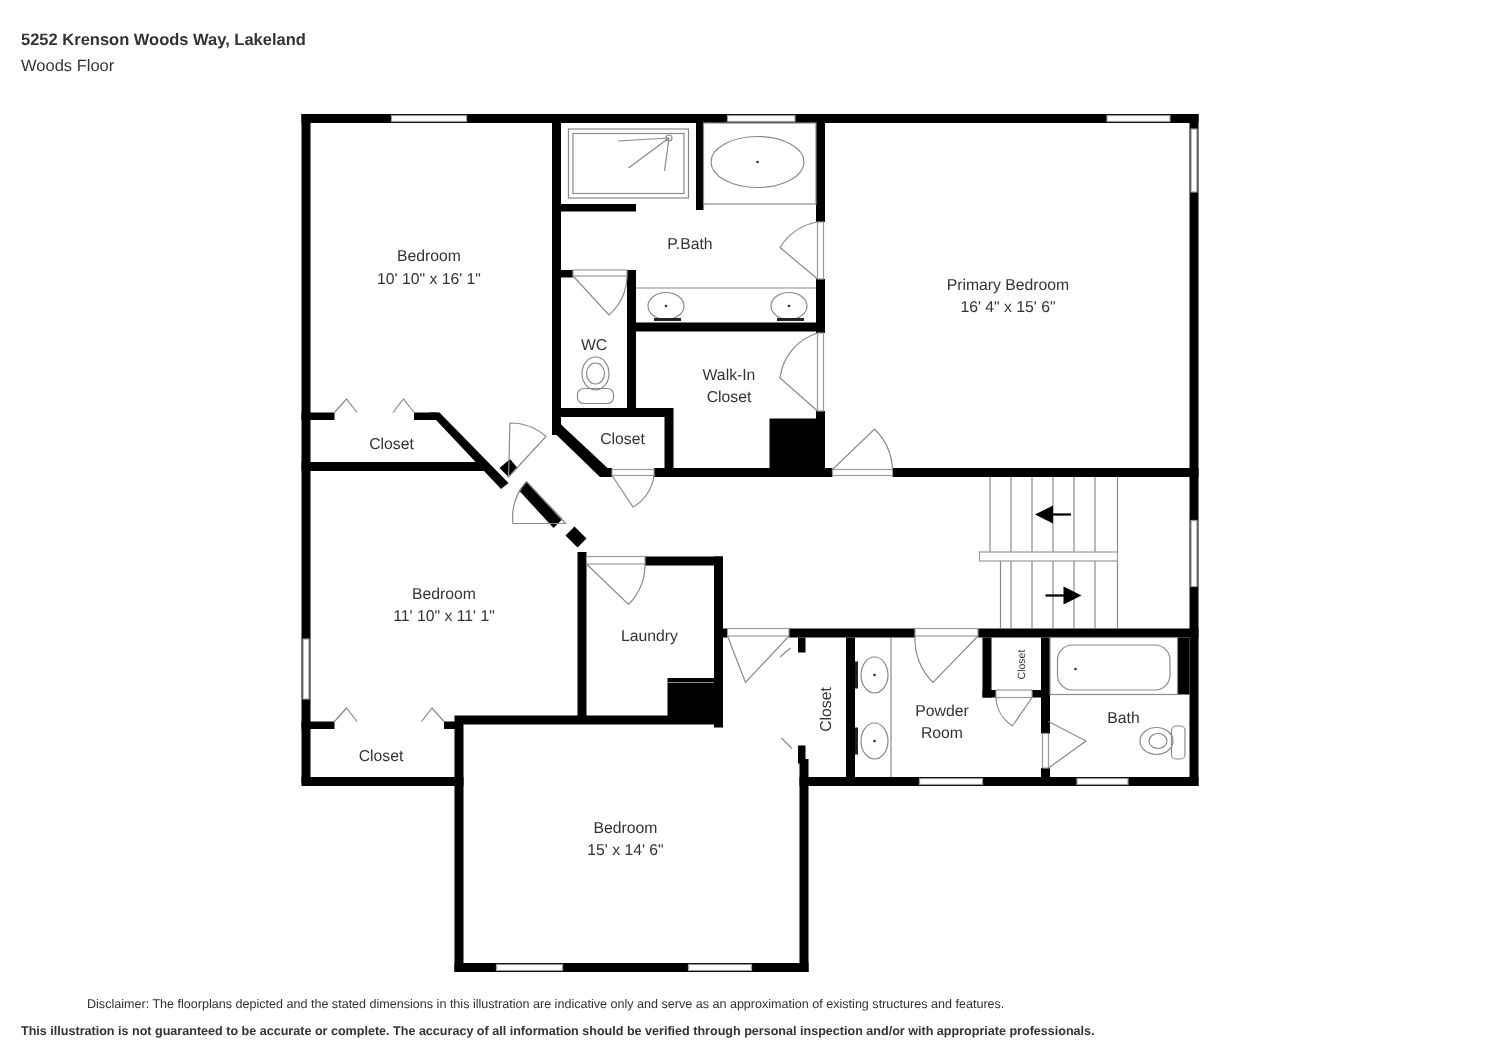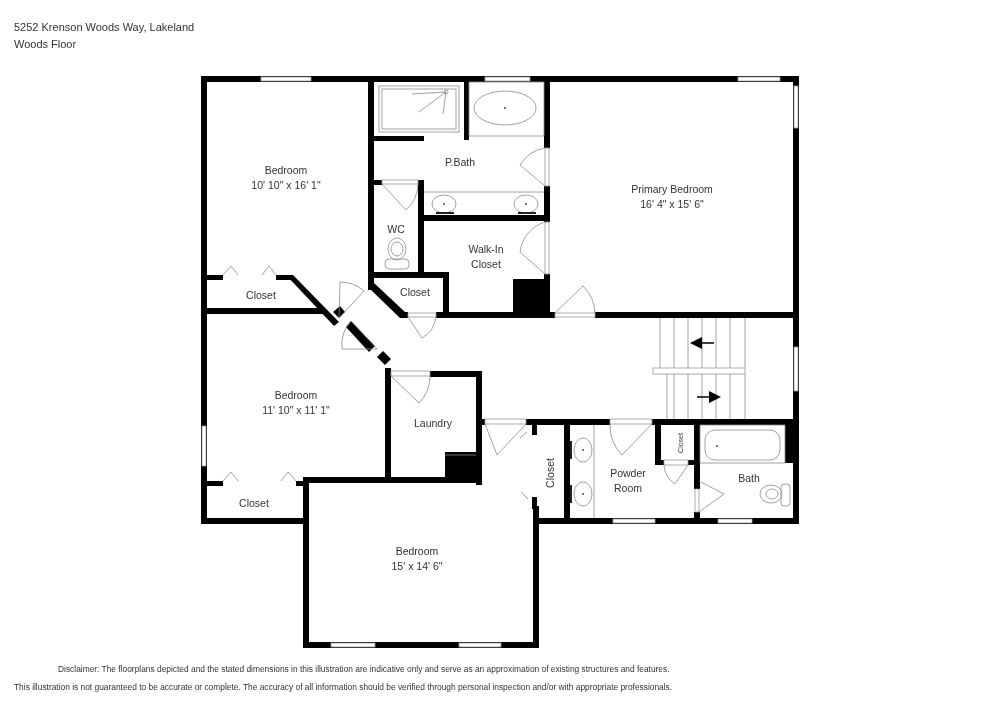--- a/index.html
+++ b/index.html
@@ -1,22 +1,22 @@
 <!DOCTYPE html>
 <html><head>
 <meta charset="utf-8">
 <style>
   html, body { margin:0; padding:0; background:#ffffff; }
   body { width:1000px; height:707px; position:relative; overflow:hidden; font-family:"Liberation Sans", sans-serif; color:#333; }
   .hdr { position:absolute; left:14px; font-size:11px; color:#333; }
-  .hdr.addr { top:21px; }
+  .hdr.addr { top:21px;font-weight:bold; }
   .hdr.floor { top:38px; }
   .disc { position:absolute; left:14px; font-size:8.4px; color:#333; white-space:nowrap; }
   .disc.l1 { top:664px;padding-left:44px; }
-  .disc.l2 { top:682px; }
+  .disc.l2 { top:682px;font-weight:bold; }
   svg { position:absolute; left:0; top:0; }
   .w { fill:#000; }
   .win { fill:#fff; stroke:#9a9a9a; stroke-width:0.8; }
   .thin { fill:none; stroke:#8a8a8a; stroke-width:0.8; }
   .lbl { font-family:"Liberation Sans", sans-serif; font-size:10.5px; fill:#333; text-anchor:middle; }
   .lbl-sm { font-family:"Liberation Sans", sans-serif; font-size:7px; fill:#333; text-anchor:middle; }
 </style>
 </head>
 <body>
 

